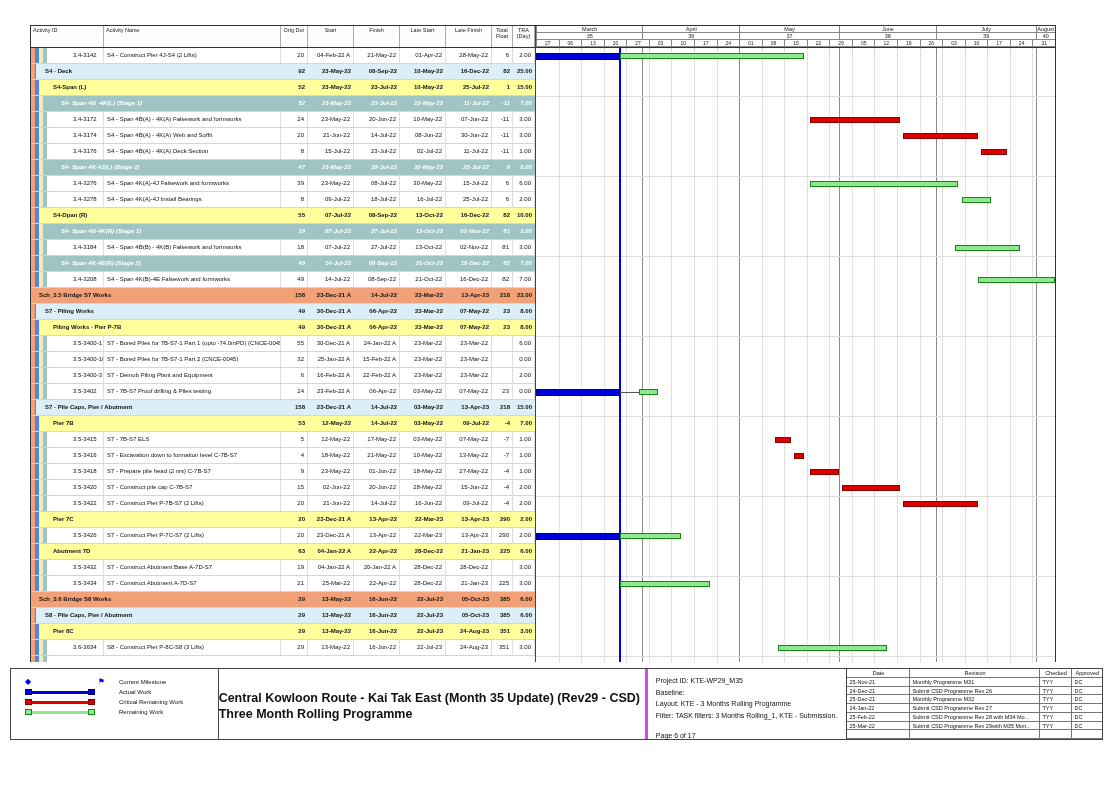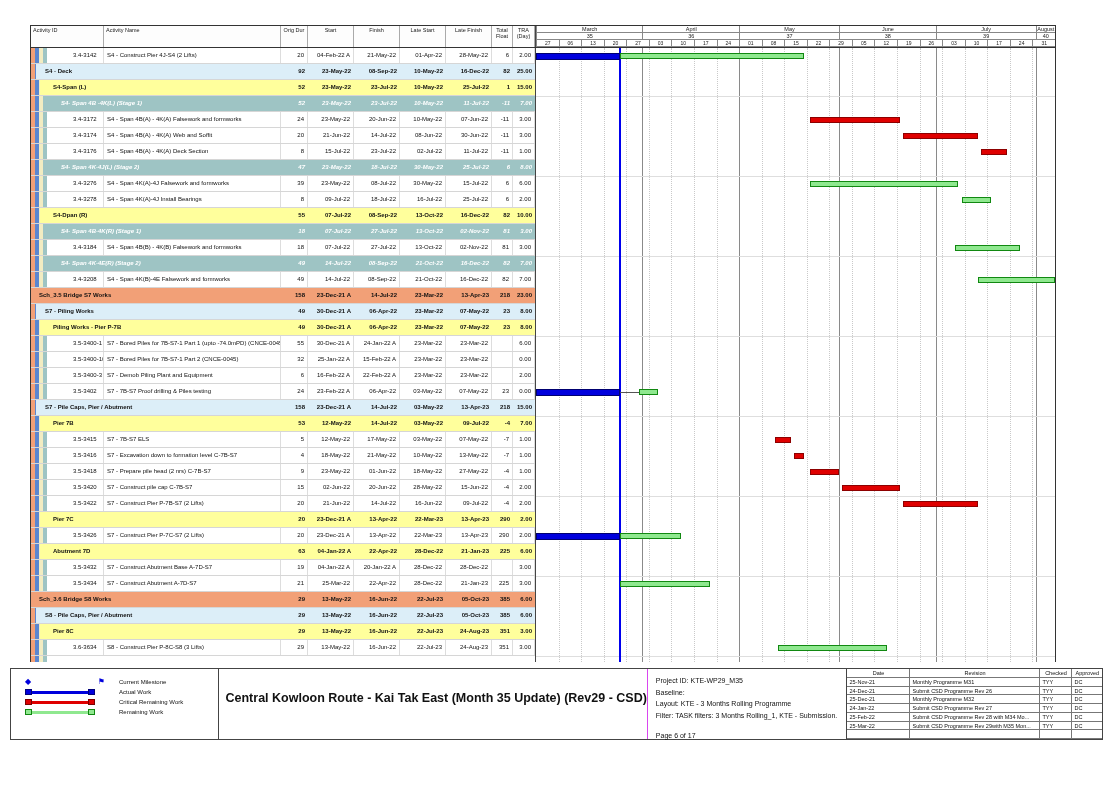--- a/index.html
+++ b/index.html
@@ -43,22 +43,22 @@
   .footer{position:absolute;left:10px;top:668px;width:1093px;height:72px;border:1px solid #444;
           box-sizing:border-box;display:flex;background:#fff;}
   .legend{position:relative;width:208px;border-right:1px solid #444;box-sizing:border-box;padding:8px 0 0 14px;}
   .litem{display:flex;align-items:center;height:10px;}
   .licon{width:86px;display:flex;align-items:center;}
   .lbar{display:flex;align-items:center;width:70px;}
   .lsq{width:7px;height:6px;border:1px solid #00000055;box-sizing:border-box;}
   .lline{flex:1;height:3px;}
   .llabel{font-size:6px;color:#111;padding-left:8px;}
   .mglyph{font-size:8px;line-height:8px;}
-  .titleblock{position:relative;width:430px;border-right:1px solid #d946ef;box-sizing:border-box;
-          text-align:right;padding-top:21px;}
+  .titleblock{position:relative;width:430px;border-right:3px solid #d946ef;box-sizing:border-box;
+          text-align:left;padding-top:21px;}
   .titleblock .t1,.titleblock .t2{font-size:12.5px;font-weight:bold;color:#111;line-height:16px;}
   .info{position:relative;width:199px;box-sizing:border-box;padding:6px 0 0 8px;font-size:7px;line-height:11.5px;color:#111;}
   .pageno{margin-top:9px;}
   .revtable{position:relative;width:256px;border-left:1px solid #444;box-sizing:border-box;
             display:flex;flex-direction:column;font-size:5.5px;}
   .rrow{display:flex;flex:1;min-height:0;}
   .rrow div{box-sizing:border-box;border-left:1px solid #777;border-bottom:1px solid #777;
             padding:0 2px;overflow:hidden;white-space:nowrap;line-height:8px;}
   .rrow div:first-child{border-left:none;}
   .rrow .c1{width:62px;} .rrow .c2{width:130px;} .rrow .c3{width:32px;} .rrow .c4{flex:1;}
@@ -696,20 +696,21 @@
               <span class="lsq" style="background:#8fe88f;border-color:#118811"></span>
               <span class="lline" style="background:#8fe88f"></span>
               <span class="lsq" style="background:#8fe88f;border-color:#118811"></span>
             </span>
           </div>
           <span class="llabel">Remaining Work</span>
         </div>
       </div>
     <div class="titleblock">
       <div class="t1">Central Kowloon Route - Kai Tak East (Month 35 Update) (Rev29 - CSD)</div>
+      <div class="t2">Three Month Rolling Programme</div>
     </div>
     <div class="info">
       <div>Project ID: KTE-WP29_M35</div>
       <div>Baseline:</div>
       <div>Layout: KTE - 3 Months Rolling Programme</div>
       <div>Filter: TASK filters: 3 Months Rolling_1, KTE - Submission.</div>
       <div class="pageno">Page 6 of 17</div>
     </div>
     <div class="revtable" id="revtable">
         <div class="rrow rhead">

